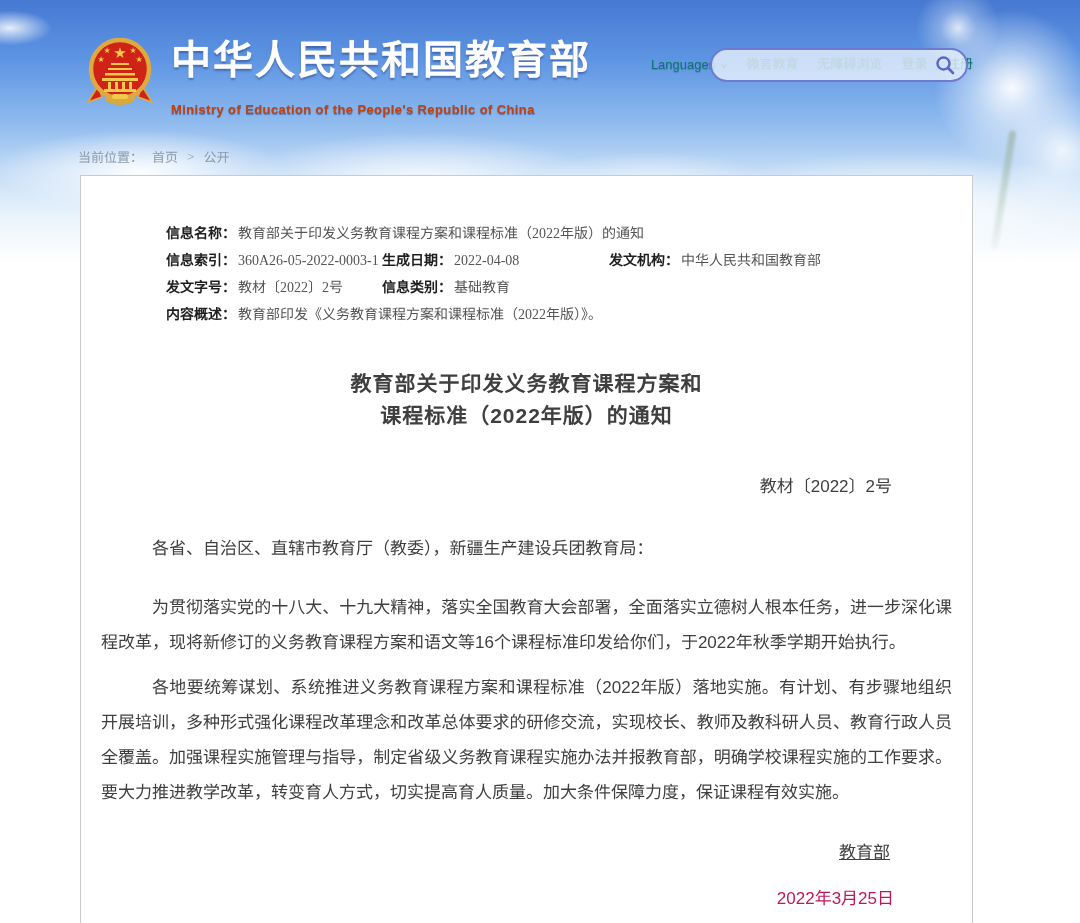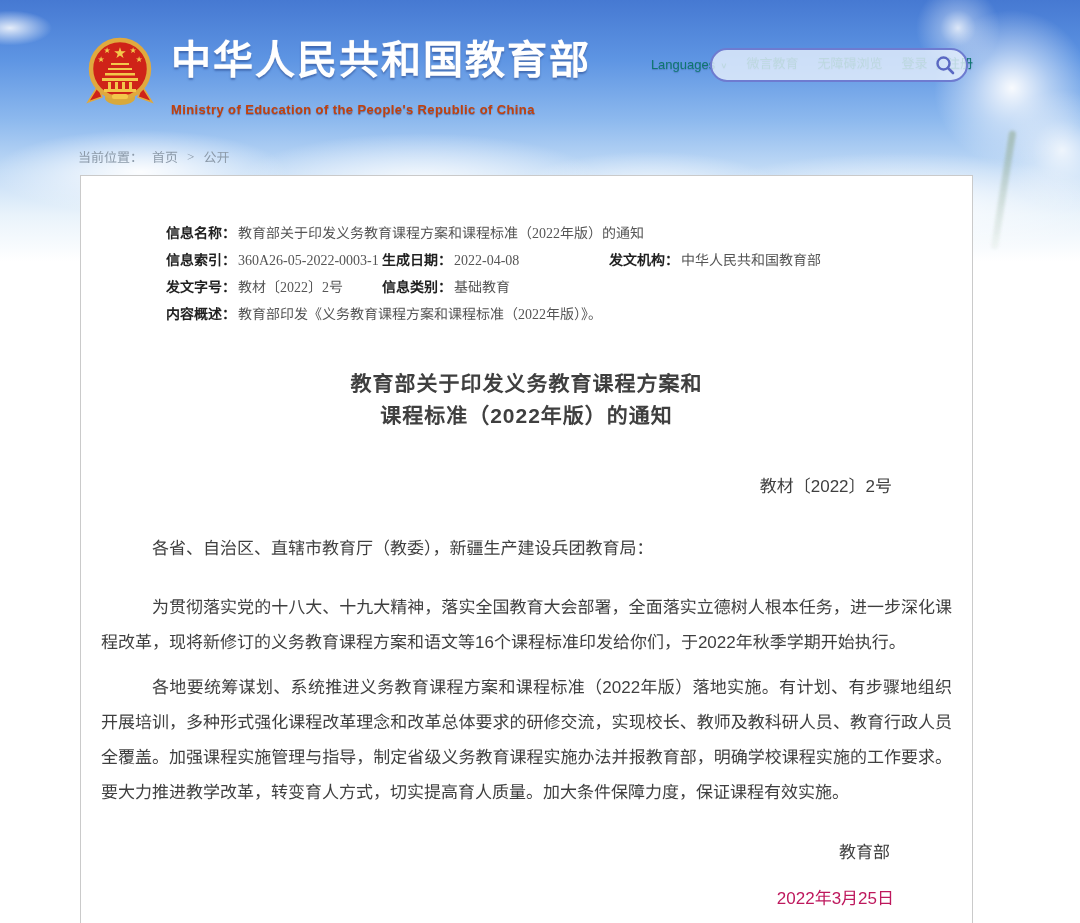--- a/index.html
+++ b/index.html
@@ -89,21 +89,21 @@
   .doc-title {
     margin-top:40px; text-align:center; font-weight:bold; font-size:21px;
     color:#3f3f3f; line-height:32px; letter-spacing:1px;
   }
   .doc-no { margin-top:40px; text-align:right; padding-right:80px; font-size:17px; color:#3f3f3f; }
   .body-text { padding:0 20px; color:#3f3f3f; font-size:17px; }
   .salutation { margin-top:34px; text-indent:3em; line-height:35px; }
   .para { text-indent:3em; line-height:35px; text-align:justify; }
   .para-1 { margin-top:24px; }
   .para-2 { margin-top:10px; }
-  .signature { margin-top:28px; text-align:right; padding-right:82px; font-size:17px; color:#3f3f3f; }
+  .signature { margin-top:28px; text-align:right; padding-right:82px; font-size:17px; color:#3f3f3f;text-decoration:underline; }
   .sig-date  { margin-top:21px; text-align:right; padding-right:78px; font-size:17px; color:#be185d; }
 </style>
 </head>
 <body>
 
 <div class="stage">
   <div class="sky"></div>
   <div class="stem"></div>
 
   <div class="topbar">

